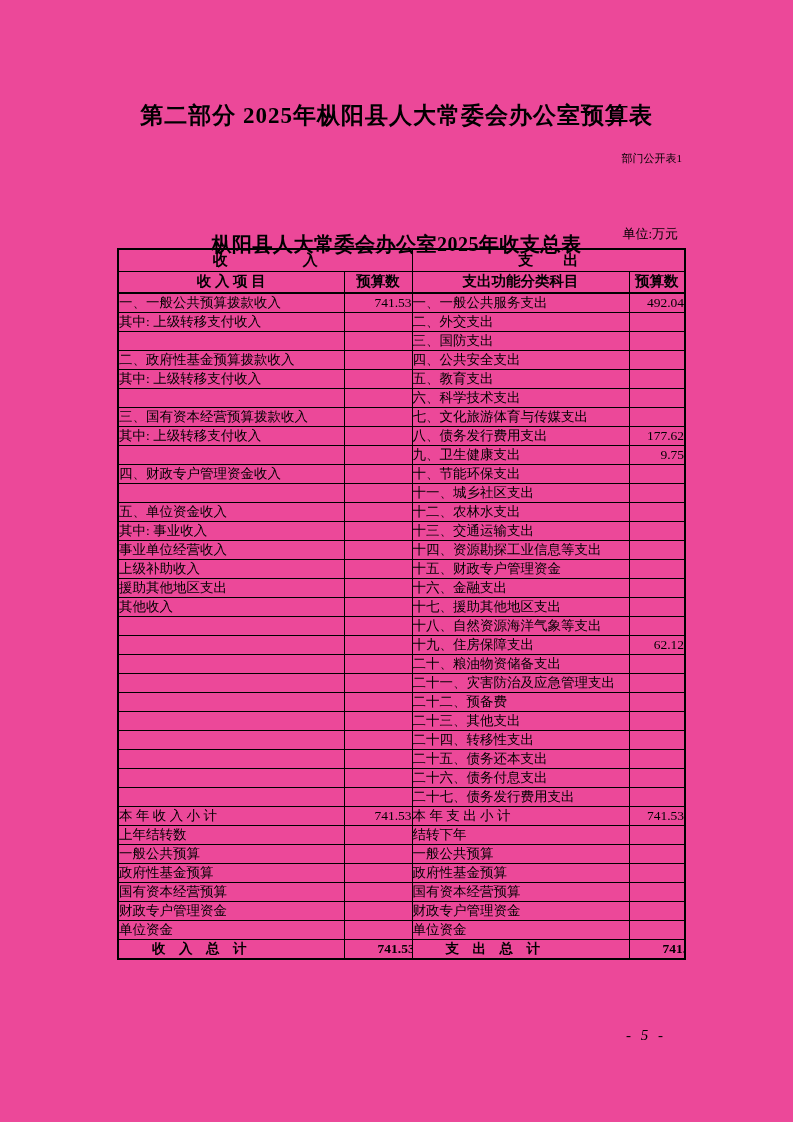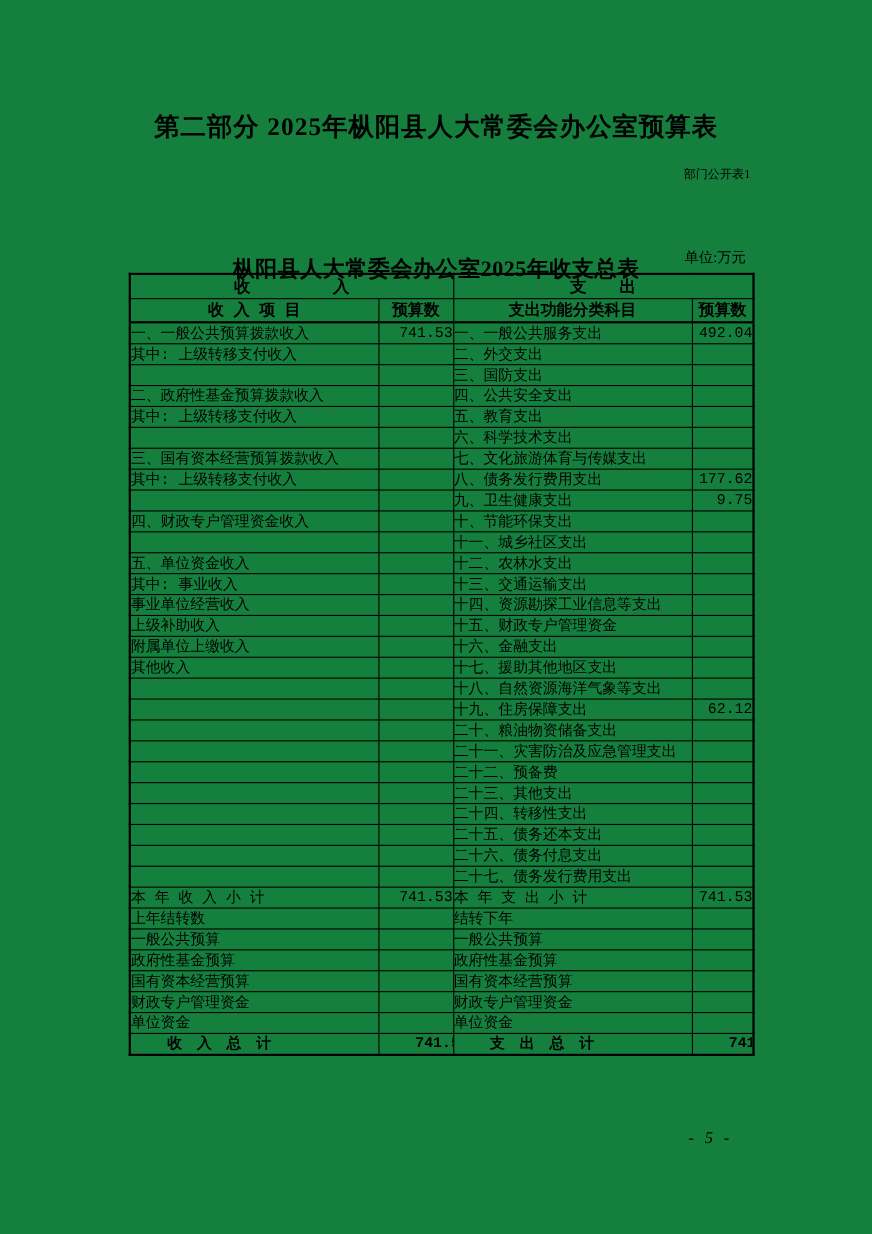--- a/index.html
+++ b/index.html
@@ -1,17 +1,17 @@
 <!DOCTYPE html>
 <html><head>
 <meta charset="utf-8">
 <style>
   html,body{margin:0;padding:0;background:#ffffff;}
   .page{
-    position:relative;width:793px;height:1122px;background:#15803d;
+    position:relative;width:793px;height:1122px;background:#ec4899;
     font-family:"Liberation Serif","DejaVu Serif",serif;color:#000;
     overflow:hidden;
   }
   .main-title{
     position:absolute;top:100px;left:0;width:793px;text-align:center;
     font-size:23px;font-weight:bold;letter-spacing:1px;
   }
   .form-label{
     position:absolute;top:151px;right:111px;font-size:11px;
   }
@@ -19,21 +19,20 @@
     position:absolute;top:184px;left:0;width:793px;text-align:center;
     font-size:20px;font-weight:bold;letter-spacing:0.5px;margin-top:47px;
   }
   .unit-label{
     position:absolute;top:225px;right:115px;font-size:13px;
   }
   table.budget{
     position:absolute;top:248px;left:117px;width:567px;height:643px;
     border-collapse:collapse;table-layout:fixed;
     border:2px solid #000;
-    font-family:Liberation Mono, monospace;
   }
   table.budget th, table.budget td{
     border:1px solid #000;
     font-size:13.5px;
     padding:0;
     overflow:hidden;white-space:nowrap;
     vertical-align:middle;
   }
   table.budget thead tr{height:22px;}
   table.budget th{font-weight:bold;font-size:15px;text-align:center;}
@@ -169,21 +168,21 @@
           <td class="label mid a0">十四、资源勘探工业信息等支出</td>
           <td class="num"></td>
         </tr>
         <tr>
           <td class="label a2">上级补助收入</td>
           <td class="num"></td>
           <td class="label mid a0">十五、财政专户管理资金</td>
           <td class="num"></td>
         </tr>
         <tr>
-          <td class="label a2">附属单位上缴收入</td>
+          <td class="label a2">援助其他地区支出</td>
           <td class="num"></td>
           <td class="label mid a0">十六、金融支出</td>
           <td class="num"></td>
         </tr>
         <tr>
           <td class="label a2">其他收入</td>
           <td class="num"></td>
           <td class="label mid a0">十七、援助其他地区支出</td>
           <td class="num"></td>
         </tr>

